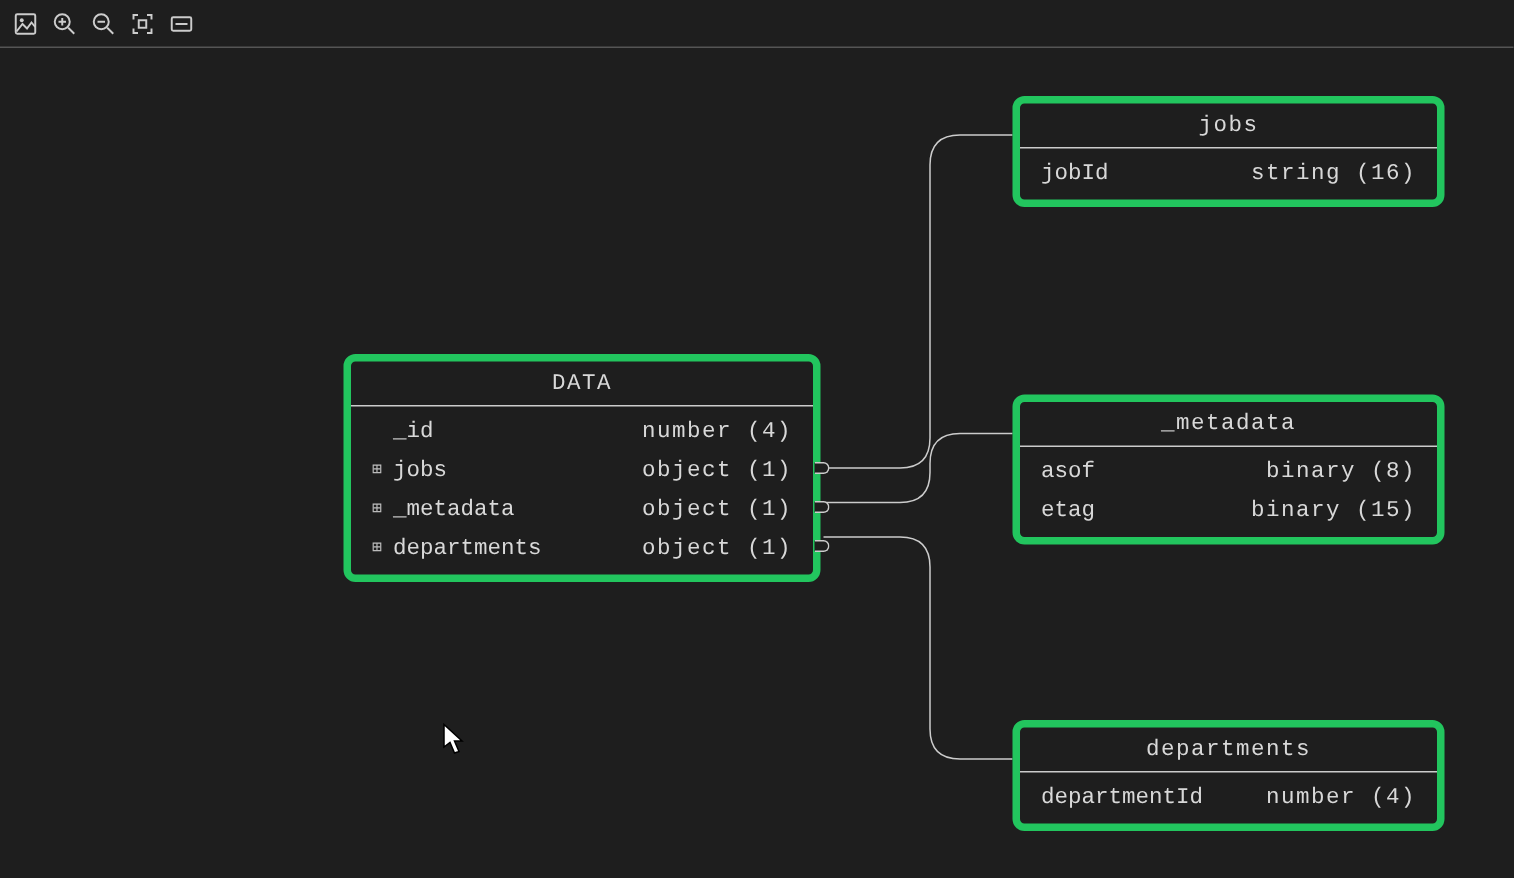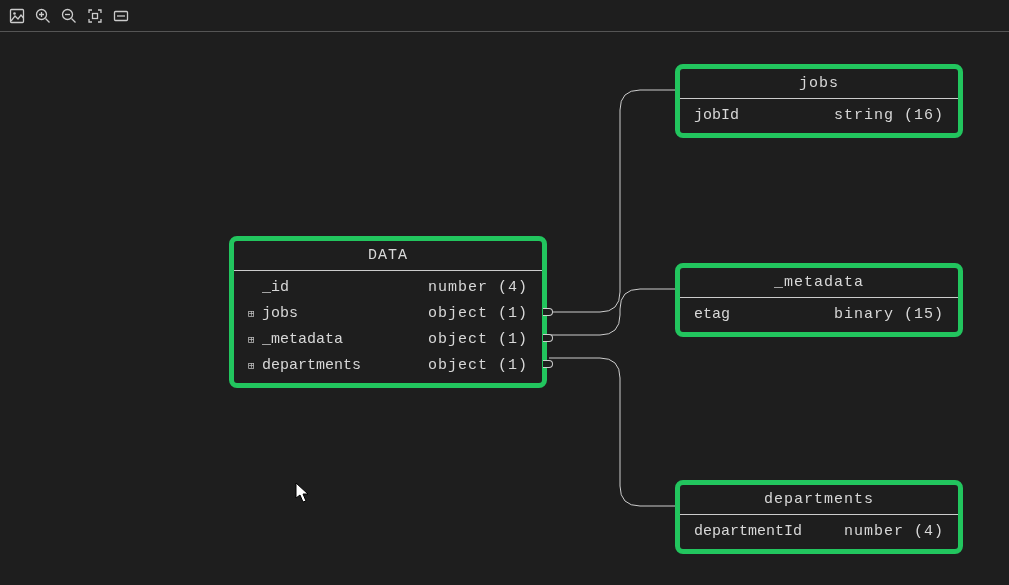--- a/index.html
+++ b/index.html
@@ -182,20 +182,24 @@
         <span class="fname">jobId</span>
         <span class="ftype">string (16)</span>
       </div>
     </div>
   </div>
 
   <div class="entity" style="left:675px; top:231px; width:288px;">
     <div class="title">_metadata</div>
     <div class="rows">
       <div class="row">
+        <span class="fname">asof</span>
+        <span class="ftype">binary (8)</span>
+      </div>
+      <div class="row">
         <span class="fname">etag</span>
         <span class="ftype">binary (15)</span>
       </div>
     </div>
   </div>
 
   <div class="entity" style="left:675px; top:448px; width:288px;">
     <div class="title">departments</div>
     <div class="rows">
       <div class="row">

